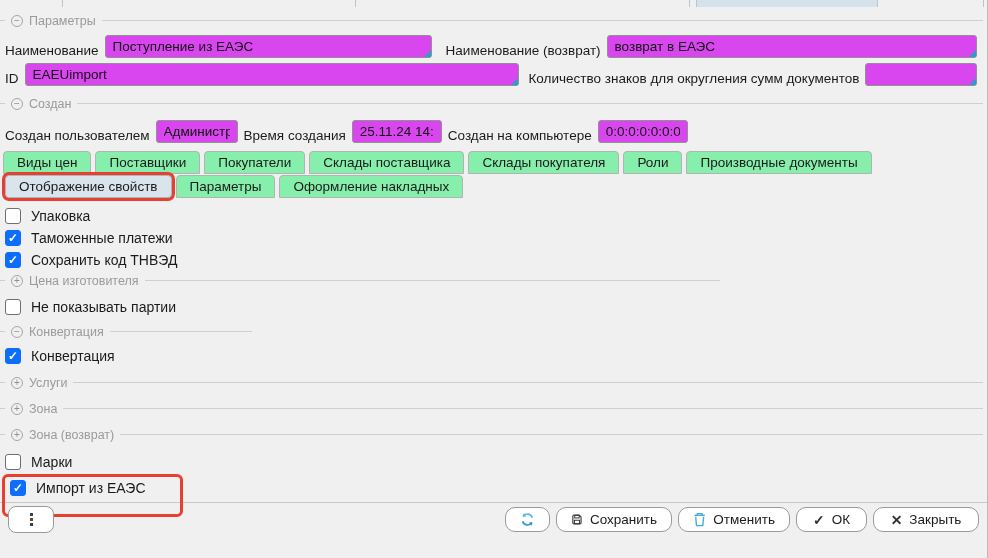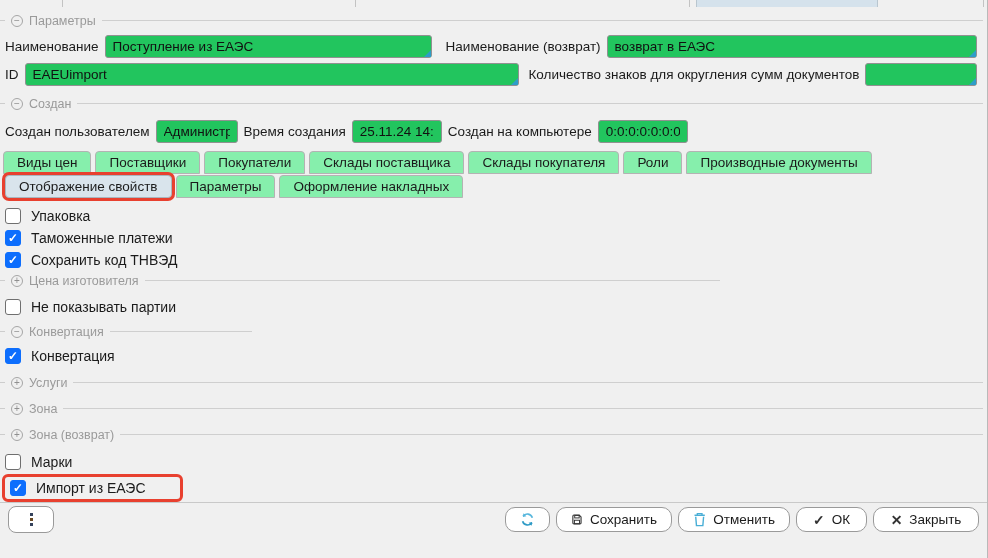--- a/index.html
+++ b/index.html
@@ -15,25 +15,25 @@
   .topstrip .active { position:absolute; top:0; height:7px; background:#d5e2ec; border-left:1px solid #b9c6cf; border-right:1px solid #b9c6cf; }
 
   
   .grp { display:flex; align-items:center; gap:6px; color:#9a9a9a; font-size:12.5px; padding-left:0; height:13px; }
   .grp .stub { width:5px; border-top:1px solid #cdcdcd; }
   .gicon { width:12px; height:12px; border:1px solid #a6a6a6; border-radius:50%; display:flex; align-items:center; justify-content:center; font-size:10px; line-height:1; color:#8f8f8f; background:transparent; }
   .grp .line { border-top:1px solid #cfcfcf; flex:1 1 auto; margin-right:4px; }
   .grp .line.fixed { flex:0 0 auto; }
 
   
-  .frow { display:flex; align-items:center; gap:6px; padding:0 10px 0 5px; height:24px; }
+  .frow { display:flex; align-items:flex-end; gap:6px; padding:0 10px 0 5px; height:24px; }
   .lbl { white-space:nowrap; font-size:13.5px; }
   .field { position:relative; height:23px; display:flex; }
   .field input {
-    width:100%; height:23px; border:1px solid #919191; border-radius:3px; background:#22c55e;
+    width:100%; height:23px; border:1px solid #919191; border-radius:3px; background:#d946ef;
     font-family:"Liberation Sans", sans-serif; font-size:13.5px; color:#111; padding:1px 7px; outline:none;
   }
   .field.grip:after {
     content:""; position:absolute; right:1px; bottom:1px; width:0; height:0;
     border-left:7px solid transparent; border-bottom:7px solid #2e9dc8;
   }
   .field.plain input { border-radius:3px; }
 
   
   .tabs { display:flex; gap:4px; padding-left:3px; height:24px; align-items:flex-end; }
@@ -45,21 +45,21 @@
   .tab.selected { background:#d9e4ec; border-color:#a9b6bf; }
   .ring { box-shadow:0 0 0 3px #e8402f; border-radius:4px; }
 
   
   .cb { display:flex; align-items:center; gap:10px; padding-left:5px; height:17px; }
   .box { width:16px; height:16px; background:#fff; border:1.6px solid #6f6f6f; border-radius:3px; flex:0 0 auto;
          display:flex; align-items:center; justify-content:center; }
   .box.checked { background:#0d6efd; border-color:#0d6efd; color:#fff; font-size:12px; font-weight:bold; }
   .box.checked:after { content:"\2713"; }
   .cb .cbl { font-size:14px; }
-  .cbring { display:inline-flex; border:3px solid #e8402f; border-radius:6px; padding:3px 34px 3px 0; }
+  .cbring { display:inline-flex; border:3px solid #e8402f; border-radius:6px; padding:3px 34px 18px 0; }
 
   
   .sepline { border-top:1px solid #c9c9c9; }
   .footer { display:flex; align-items:center; padding:3px 8px 0 8px; gap:6px; }
   .btn {
     display:flex; align-items:center; justify-content:center; gap:7px; height:25px;
     background:#fff; border:1px solid #9a9a9a; border-radius:10px; font-family:"Liberation Sans", sans-serif;
     font-size:13.5px; color:#1b1b1b; padding:0 14px; cursor:pointer;
   }
   .btn .glyph { font-size:14px; font-weight:600; color:#333; line-height:1; }

